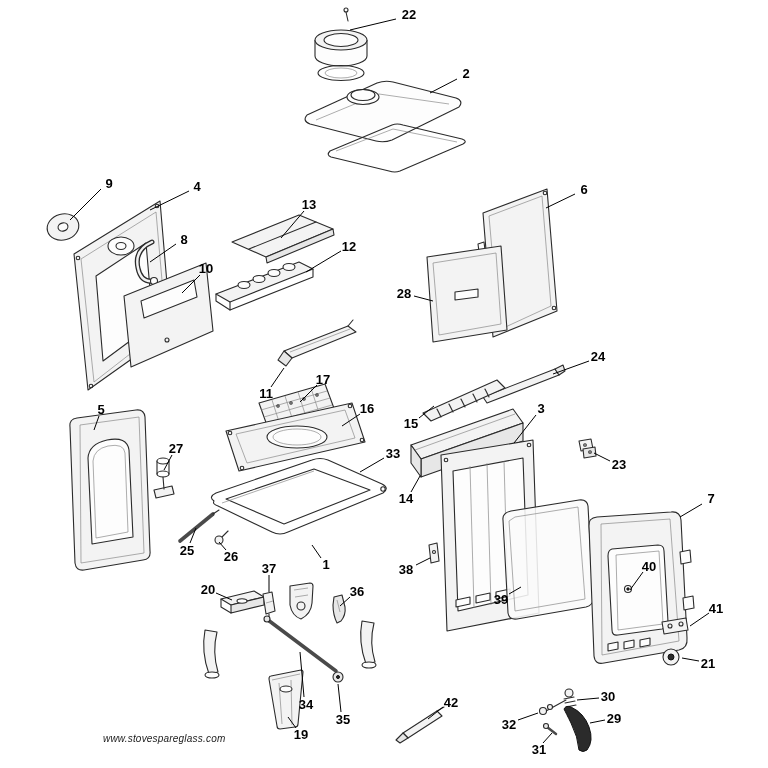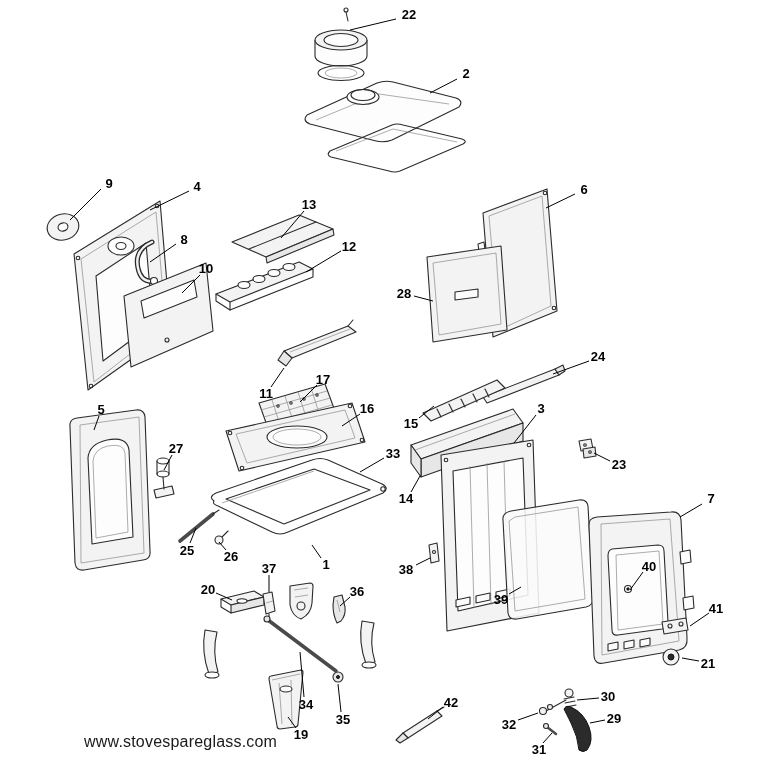--- a/index.html
+++ b/index.html
@@ -9,21 +9,21 @@
   
   .s  {fill:none;stroke:#2b2b2b;stroke-width:1.1;stroke-linejoin:round;stroke-linecap:round;}
   .f  {fill:#fdfdfd;stroke:#2b2b2b;stroke-width:1.1;stroke-linejoin:round;}
   .g1 {fill:#f3f3f3;stroke:#2b2b2b;stroke-width:1.1;stroke-linejoin:round;}
   .g2 {fill:#e7e7e7;stroke:#2b2b2b;stroke-width:1.1;stroke-linejoin:round;}
   .thin{fill:none;stroke:#8a8a8a;stroke-width:.7;}
   .rod{fill:none;stroke:#4a4a4a;stroke-width:3.6;stroke-linecap:round;}
   .dark{fill:#2b2b2b;stroke:#111;stroke-width:1;}
   .part-num{font-family:"Liberation Sans",sans-serif;font-size:13px;font-weight:bold;fill:#000;text-anchor:middle;}
   .leader{stroke:#000;stroke-width:1;}
-  .watermark{position:absolute;left:84px;top:733px;font-size:16px;color:#1a1a1a;letter-spacing:.2px;}
+  .watermark{position:absolute;left:103px;top:733px;font-size:10px;color:#1a1a1a;letter-spacing:.2px;font-style:italic;}
 </style>
 </head>
 <body>
 
 <div class="canvas">
 
 <svg width="768" height="768" viewBox="0 0 768 768">
 
   <g>
     <circle cx="346" cy="10" r="2" class="f"></circle>

